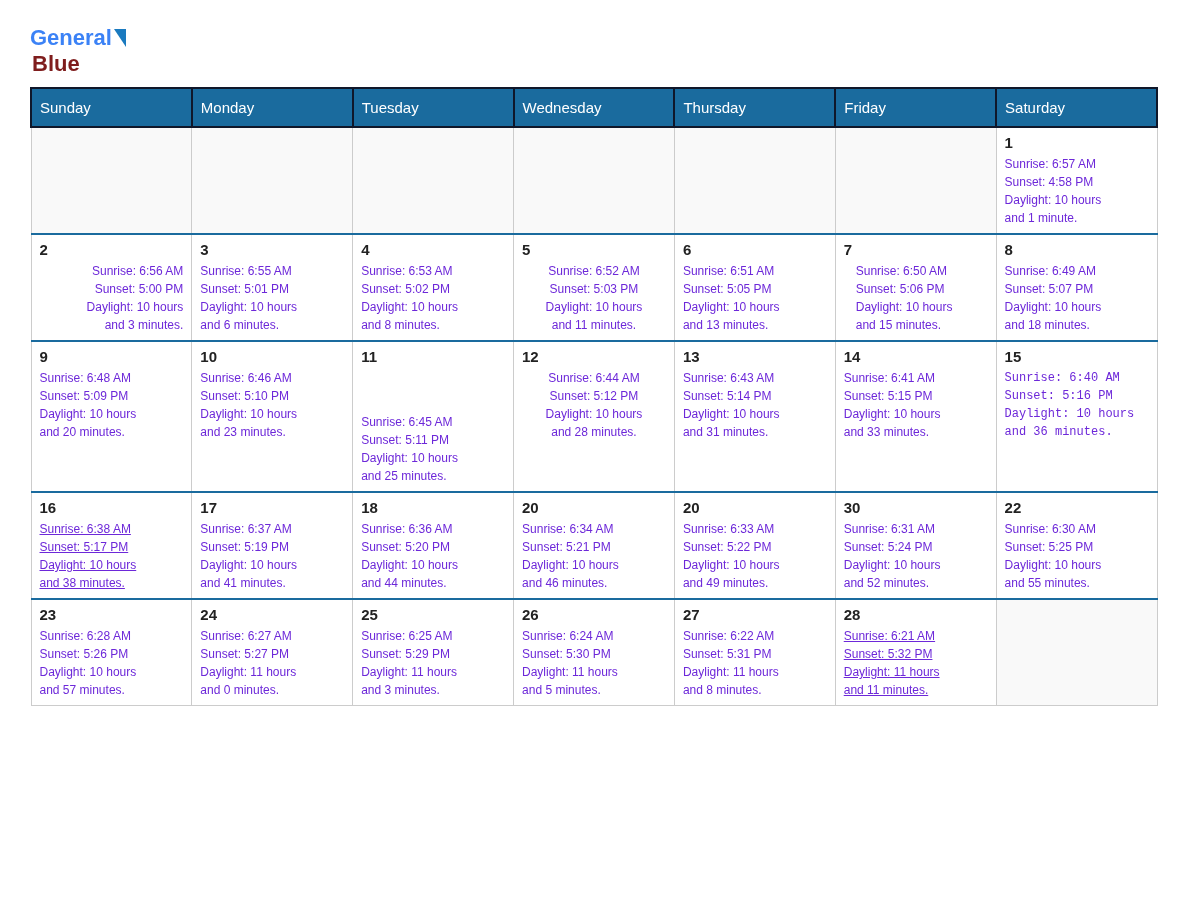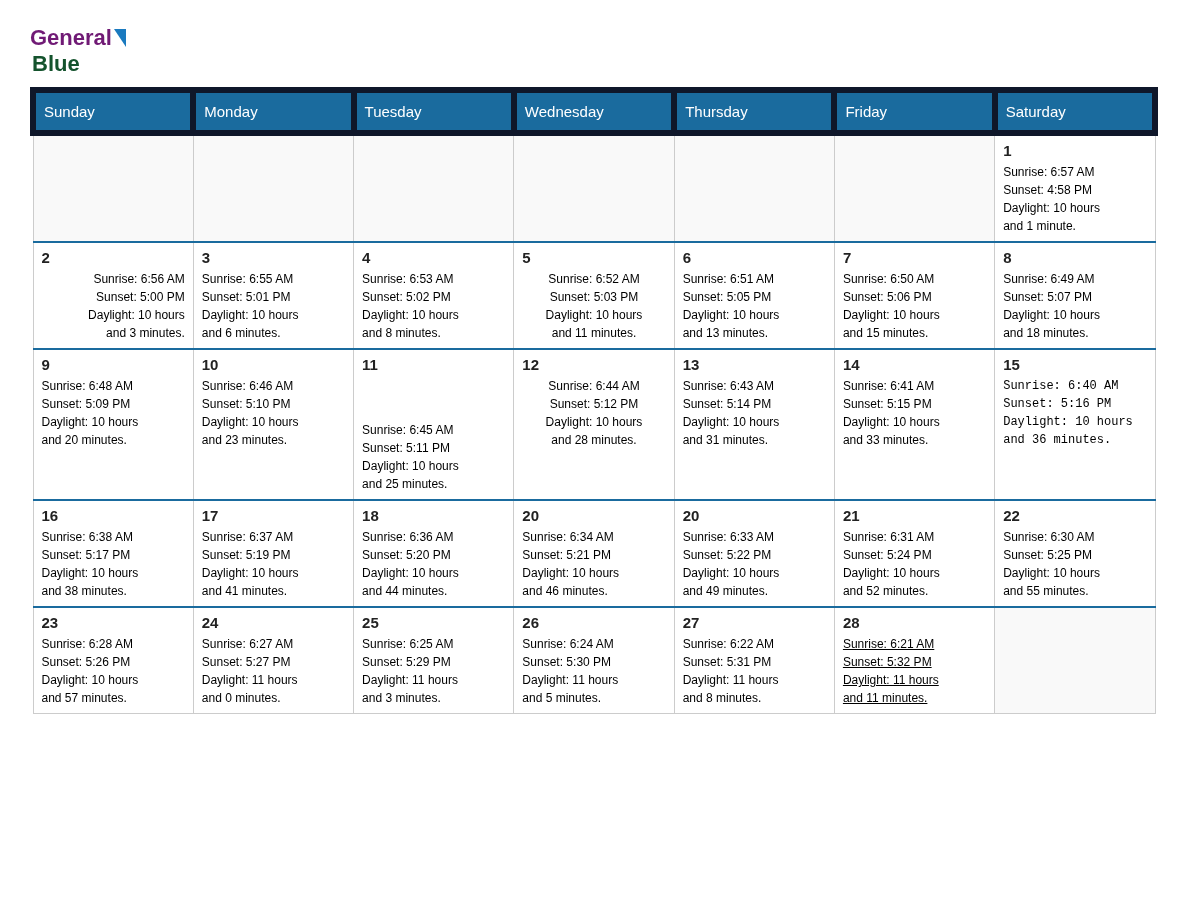--- a/index.html
+++ b/index.html
@@ -18,36 +18,36 @@
     }
     .logo {
       display: flex;
       flex-direction: column;
       align-items: flex-start;
       padding-top: 5px;
     }
     .logo-general {
       font-size: 22px;
       font-weight: bold;
-      color: #701a75;
+      color: #3b82f6;
       display: flex;
       align-items: center;
       text-align: center;
     }
     .logo-triangle {
       width: 0;
       height: 0;
       border-left: 12px solid transparent;
       border-right: 0px solid transparent;
       border-top: 18px solid #1a7abf;
       margin-left: 2px;
       margin-right: 2px;
     }
     .logo-row2 {
-      color: #14532d;
+      color: #7f1d1d;
       font-size: 22px;
       font-weight: bold;
       margin-left: 2px;
     }
     .title-area {
       text-align: right;
     }
     .month-title {
       font-size: 52px;
       font-weight: bold;
@@ -64,41 +64,41 @@
       border-collapse: collapse;
       margin-top: 10px;
     }
     .calendar th {
       background-color: #1a6b9e;
       color: #fff;
       padding: 10px 8px;
       font-size: 15px;
       font-weight: normal;
       text-align: left;
-      border: 6px solid #0f172a;
+      border: 2px solid #0f172a;
     }
     .calendar td {
       vertical-align: top;
       border: 1px solid #ccc;
       padding: 6px 8px;
       width: calc(100% / 7);
       min-height: 110px;
       font-size: 12.5px;
       color: #333;
     }
     .day-num {
       font-size: 15px;
       font-weight: bold;
       color: #222;
       display: block;
       margin-bottom: 4px;
     }
     .day-info {
       font-size: 12px;
-      color: #000000;
+      color: #6d28d9;
       line-height: 1.5;
     }
     .empty-cell {
       background: #f9f9f9;
     }
     .week-row td {
       border-top: 2px solid #1a6b9e;
     }
   </style>
 </head>
@@ -177,21 +177,21 @@
         </td>
         <td>
           <span class="day-num">6</span>
           <div class="day-info" style="white-space: pre-line;">Sunrise: 6:51 AM
 Sunset: 5:05 PM
 Daylight: 10 hours
 and 13 minutes.</div>
         </td>
         <td>
           <span class="day-num">7</span>
-          <div class="day-info" style="white-space: pre-line;">Sunrise: 6:50 AM
+          <div class="day-info" style="white-space: pre-line; margin-left: 12px;">Sunrise: 6:50 AM
 Sunset: 5:06 PM
 Daylight: 10 hours
 and 15 minutes.</div>
         </td>
         <td>
           <span class="day-num">8</span>
           <div class="day-info" style="white-space: pre-line;">Sunrise: 6:49 AM
 Sunset: 5:07 PM
 Daylight: 10 hours
 and 18 minutes.</div>
@@ -244,21 +244,21 @@
           <span class="day-num">15</span>
           <div class="day-info" style="white-space: pre-line; font-family: Liberation Mono, monospace;">Sunrise: 6:40 AM
 Sunset: 5:16 PM
 Daylight: 10 hours
 and 36 minutes.</div>
         </td>
       </tr>
       <tr class="week-row">
         <td>
           <span class="day-num">16</span>
-          <div class="day-info" style="white-space: pre-line;">Sunrise: 6:38 AM
+          <div class="day-info" style="white-space: pre-line; text-decoration: underline;">Sunrise: 6:38 AM
 Sunset: 5:17 PM
 Daylight: 10 hours
 and 38 minutes.</div>
         </td>
         <td>
           <span class="day-num">17</span>
           <div class="day-info" style="white-space: pre-line;">Sunrise: 6:37 AM
 Sunset: 5:19 PM
 Daylight: 10 hours
 and 41 minutes.</div>
@@ -278,21 +278,21 @@
 and 46 minutes.</div>
         </td>
         <td>
           <span class="day-num">20</span>
           <div class="day-info" style="white-space: pre-line;">Sunrise: 6:33 AM
 Sunset: 5:22 PM
 Daylight: 10 hours
 and 49 minutes.</div>
         </td>
         <td>
-          <span class="day-num">21</span>
+          <span class="day-num">30</span>
           <div class="day-info" style="white-space: pre-line;">Sunrise: 6:31 AM
 Sunset: 5:24 PM
 Daylight: 10 hours
 and 52 minutes.</div>
         </td>
         <td>
           <span class="day-num">22</span>
           <div class="day-info" style="white-space: pre-line;">Sunrise: 6:30 AM
 Sunset: 5:25 PM
 Daylight: 10 hours

